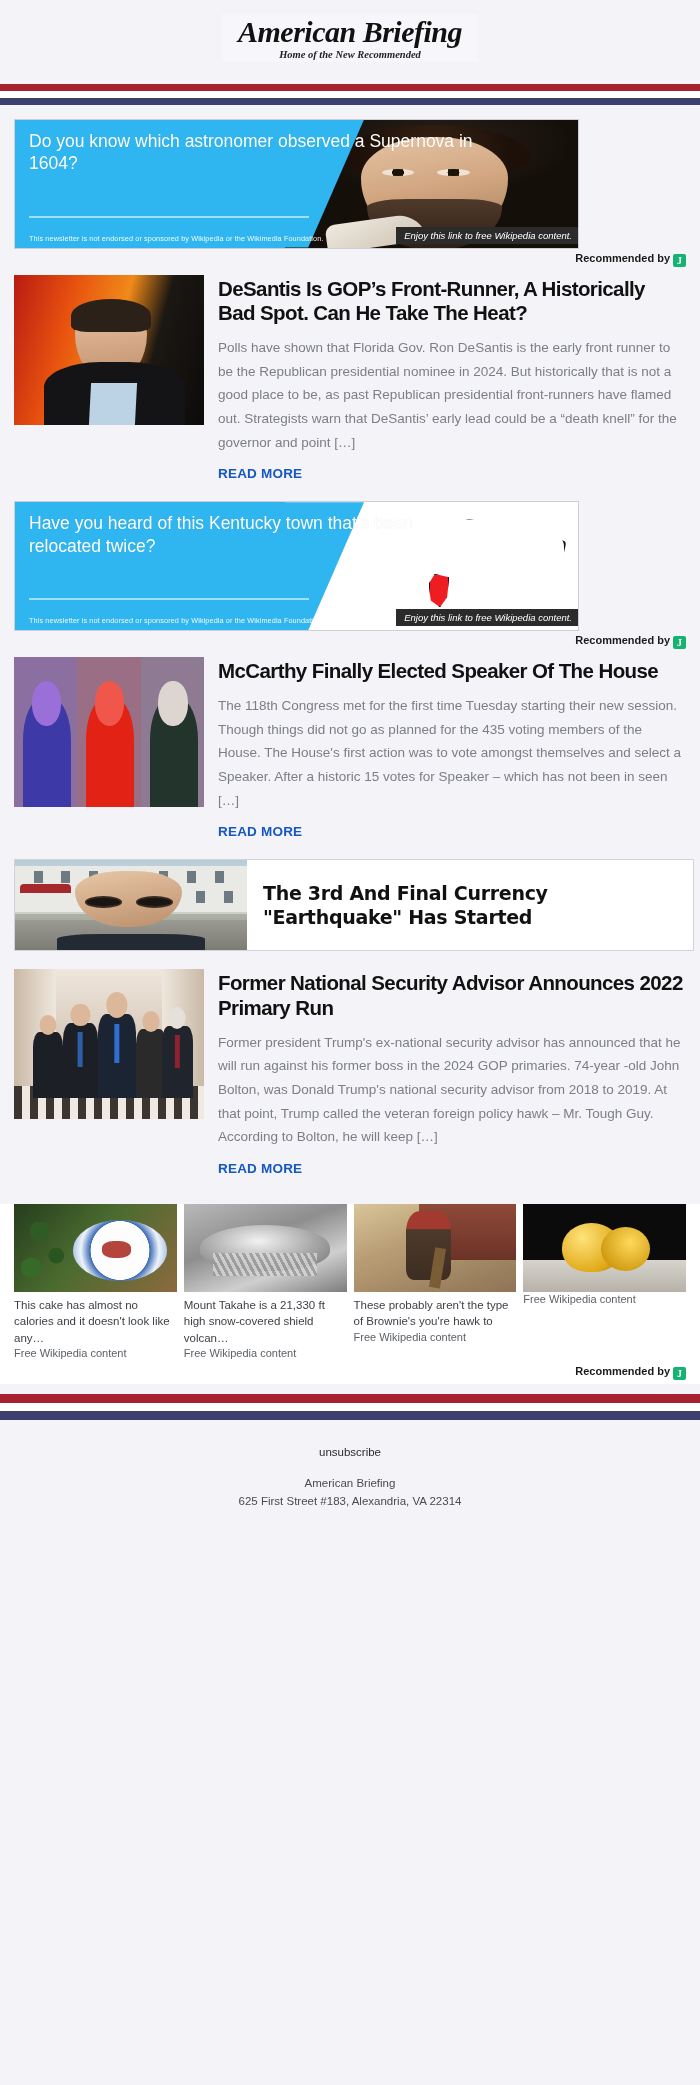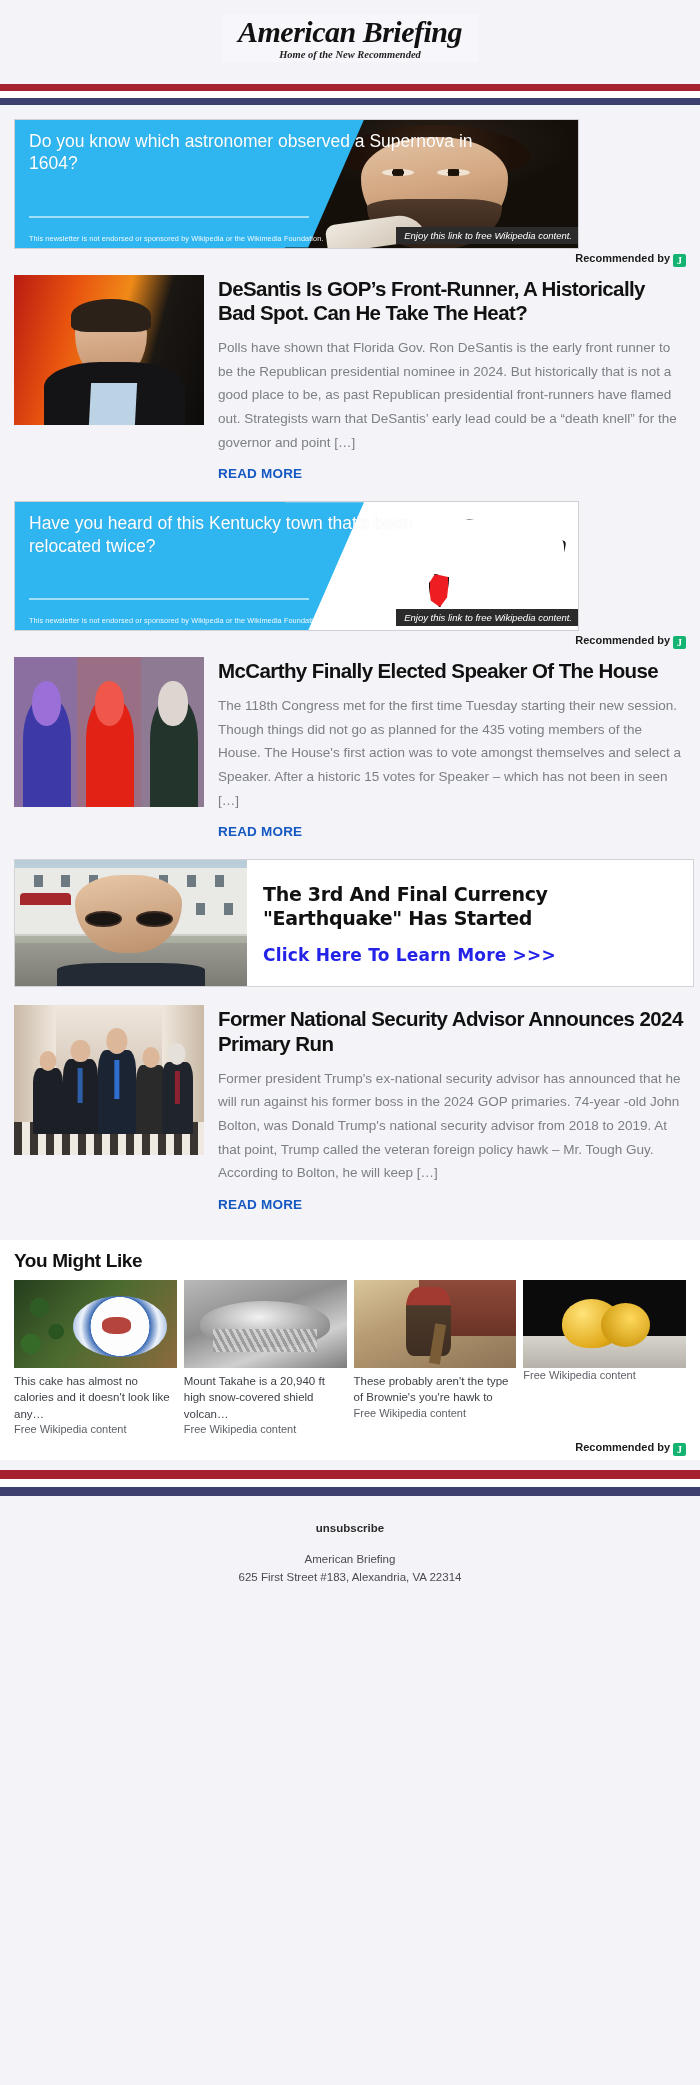--- a/index.html
+++ b/index.html
@@ -206,21 +206,21 @@
     background: repeating-linear-gradient(90deg,#3a3530 0 8px,#efe9e1 8px 16px); }
   .ph-bolton .p { position: absolute; bottom: 14%; border-radius: 22% 22% 0 0; background: #1d1f26; }
   .ph-bolton .p .h { position: absolute; left: 50%; transform: translateX(-50%); top: -26%;
     width: 56%; height: 30%; border-radius: 50%; background: #dcb79a; }
   .ph-bolton .tie { position: absolute; left: 50%; transform: translateX(-50%); top: 12%;
     width: 14%; height: 46%; background: #2d5fa8; }
 
   
   .currency-ad {
     display: flex; margin: 14px 6px 0 14px;
-    border: 1px solid #d2d2d8; background: #fff; height: 128px; overflow: hidden;
+    border: 1px solid #d2d2d8; background: #fff; height: 92px; overflow: hidden;
   }
   .currency-img { width: 232px; flex: 0 0 232px; position: relative; overflow: hidden; }
   .ph-greenbrier { position: absolute; inset: 0;
     background: linear-gradient(180deg,#b7ccd8 0%, #cfdae0 28%, #aeb2a4 60%, #8e8f83 100%); }
   .ph-greenbrier .bldg { position: absolute; left: 0; right: 0; top: 6%; height: 54%;
     background: #e9e9e6; border-bottom: 2px solid #cfcfc9; }
   .ph-greenbrier .win { position: absolute; width: 9px; height: 12px; background: #6d7a82; }
   .ph-greenbrier .roof { position: absolute; left: 2%; top: 26%; width: 22%; height: 10%;
     background: #a4282c; border-radius: 4px 4px 0 0; }
   .ph-greenbrier .road { position: absolute; left: 0; right: 0; bottom: 0; height: 34%;
@@ -295,21 +295,21 @@
   .img-limonene .b2 { position: absolute; left: 48%; top: 26%; width: 30%; height: 50%;
     border-radius: 50%;
     background: radial-gradient(circle at 60% 35%, #ffd95c, #cf9a10 75%); }
 
   
   .foot-rules { margin-top: 10px; }
   .foot-red { height: 9px; background: #a62230; }
   .foot-gap { height: 8px; background: #ffffff; }
   .foot-blue { height: 9px; background: #3d3f6e; }
   .footer { background: #f4f3f7; padding: 22px 0 52px 0; text-align: center; }
-  .unsub { font-size: 11.5px; font-weight: bold; color: #2b2b2b; text-decoration: none; }
+  .unsub { font-size: 11.5px; font-weight: normal; color: #2b2b2b; text-decoration: none; }
   .foot-addr { margin-top: 14px; font-size: 11.5px; line-height: 1.6; color: #4a4a50; }
   .white-bg { background: #ffffff; }
 </style>
 </head>
 <body>
 
 <div class="page">
 
   <div class="masthead">
     <div class="logo-wrap">
@@ -425,21 +425,20 @@
         <div class="man-head"></div>
         <div class="glasses">
             <i class="l"></i>
             <i class="r"></i>
           </div>
         <div class="body"></div>
       </div>
     </div>
     <div class="currency-copy">
       <div class="currency-title">The 3rd And Final Currency "Earthquake" Has Started</div>
-      <a class="currency-cta" href="#">Click Here To Learn More &gt;&gt;&gt;</a>
     </div>
   </div>
 
   <div class="article" style="padding-top:18px;">
     <div class="article-thumb">
       <div class="ph-bolton">
         <div class="wallL"></div>
           <div class="wallR"></div>
         <div class="floor"></div>
         <div class="p" style="left:10%;width:16%;height:44%">
@@ -456,28 +455,27 @@
         <div class="p" style="left:64%;width:16%;height:46%;background:#2a2a2a">
             <span class="h"></span>
           </div>
         <div class="p" style="left:78%;width:16%;height:48%;background:#20242c">
             <span class="h" style="background:#e6e0da"></span>
             <span class="tie" style="background:#8d2230"></span>
           </div>
       </div>
     </div>
     <div class="article-body">
-      <div class="article-title">Former National Security Advisor Announces 2024 Primary Run</div>
+      <div class="article-title">Former National Security Advisor Announces 2022 Primary Run</div>
       <div class="article-text">Former president Trump's ex-national security advisor has announced that he will run against his former boss in the 2024 GOP primaries. 74-year -old John Bolton, was Donald Trump's national security advisor from 2018 to 2019. At that point, Trump called the veteran foreign policy hawk – Mr. Tough Guy. According to Bolton, he will keep […]</div>
       <a class="read-more" href="#">READ MORE</a>
     </div>
   </div>
 
   <div class="yml white-bg">
-    <div class="yml-head">You Might Like</div>
     <div class="yml-grid">
 
       <div class="yml-card">
         <div class="yml-img">
           <div class="img-cake">
               <div class="herb"></div>
               <div class="plate"></div>
               <div class="food"></div>
             </div>
         </div>
@@ -485,21 +483,21 @@
         <div class="yml-src">Free Wikipedia content</div>
       </div>
 
       <div class="yml-card">
         <div class="yml-img">
           <div class="img-takahe">
               <div class="peak"></div>
               <div class="ridge"></div>
             </div>
         </div>
-        <div class="yml-title">Mount Takahe is a 20,940 ft high snow-covered shield volcan…</div>
+        <div class="yml-title">Mount Takahe is a 21,330 ft high snow-covered shield volcan…</div>
         <div class="yml-src">Free Wikipedia content</div>
       </div>
 
       <div class="yml-card">
         <div class="yml-img">
           <div class="img-brownie">
               <div class="wall"></div>
               <div class="fig"></div>
               <div class="broom"></div>
             </div>

